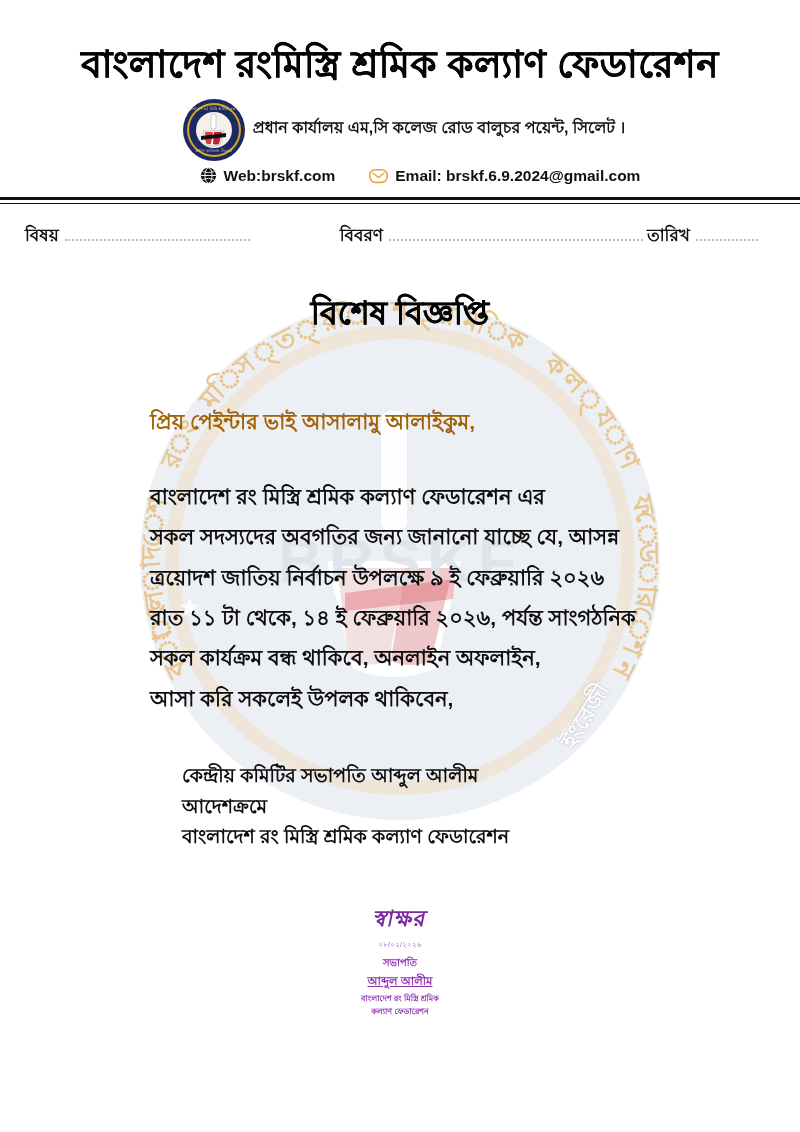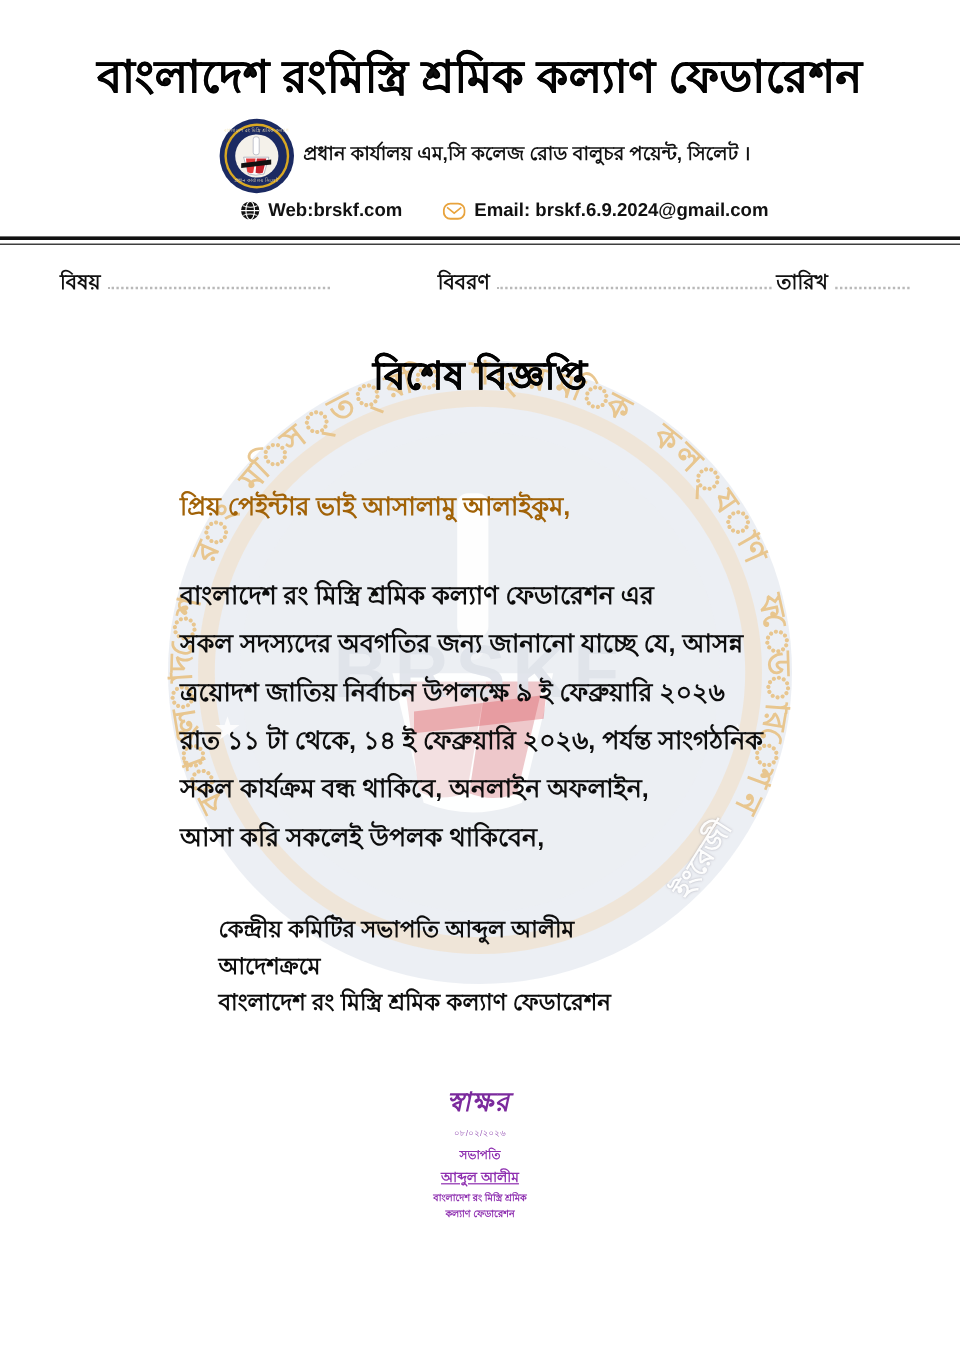--- a/index.html
+++ b/index.html
@@ -209,21 +209,21 @@
     background: #111;
   }
 
   
   .colrow {
     position: relative;
     z-index: 3;
     display: flex;
     align-items: flex-end;
     margin-top: 18px;
-    padding: 0 42px 0 50px;
+    padding: 0 42px 0 25px;
     gap: 4px;
   }
   .col-cell {
     display: flex;
     align-items: baseline;
     gap: 6px;
     white-space: nowrap;
   }
   .col-cell.subject { flex: 0 0 auto; }
   .col-cell.detail { flex: 1 1 auto; justify-content: flex-start; margin-left: 86px;}

